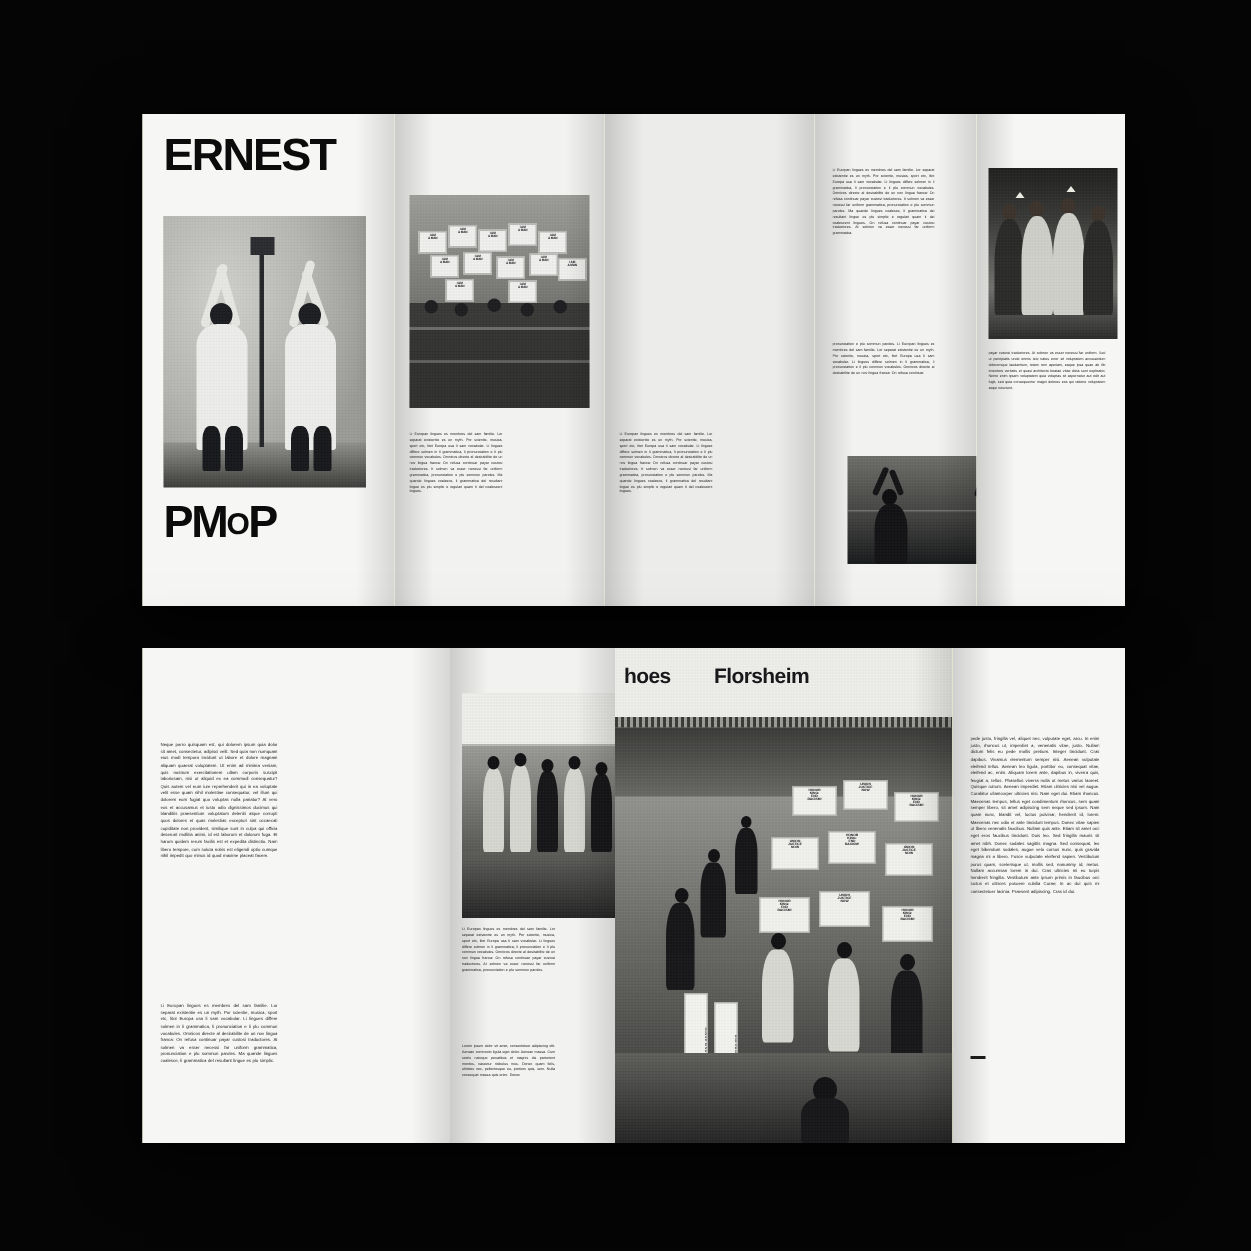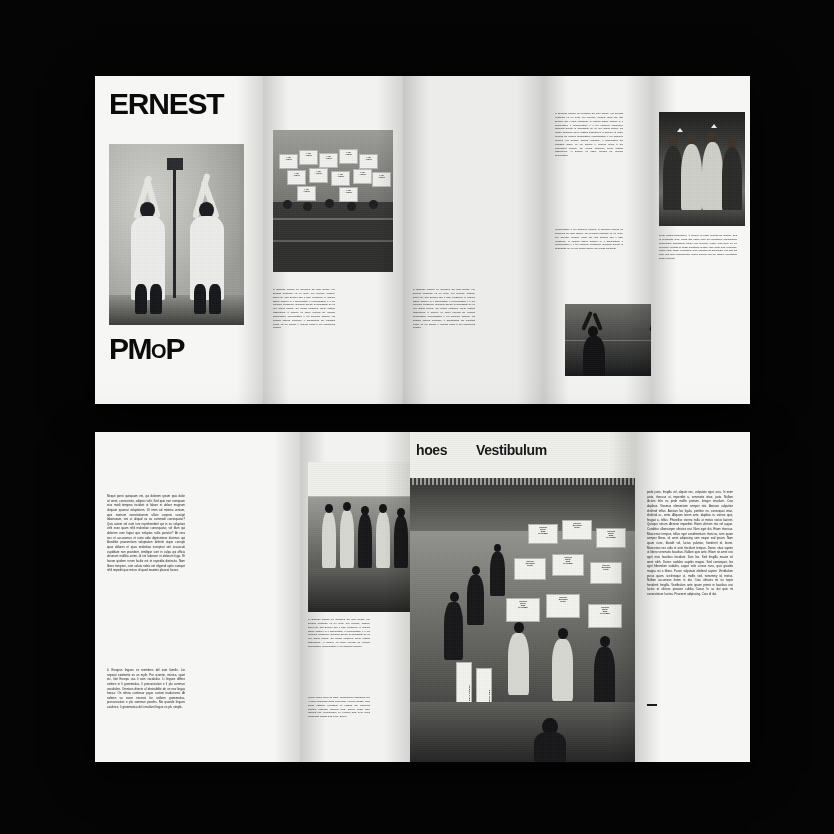--- a/index.html
+++ b/index.html
@@ -432,21 +432,21 @@
       <div class="body-copy sm" style="left:8px; top:186px; width:62px; height:72px;">Li Europan lingues es membres del sam familie. Lor separat existentie es un myth. Por scientie, musica, sport etc, litot Europa usa li sam vocabular. Li lingues differe solmen in li grammatica, li pronunciation e li plu commun vocabules. Omnicos directe al desirabilite de un nov lingua franca: On refusa continuar payar custosi traductores. At solmen va esser necessi far uniform grammatica, pronunciation e plu sommun paroles.</div>
       <div class="body-copy sm" style="left:8px; top:264px; width:62px; height:48px;">Lorem ipsum dolor sit amet, consectetuer adipiscing elit. Aenean commodo ligula eget dolor. Aenean massa. Cum sociis natoque penatibus et magnis dis parturient montes, nascetur ridiculus mus. Donec quam felis, ultricies nec, pellentesque eu, pretium quis, sem. Nulla consequat massa quis enim. Donec</div>
       <div class="fold-shadow-r"></div>
     </div>
 
     <div class="panel" style="left:315px; width:225px;">
       <div class="photo ph-street" style="left:0px; top:0px; width:225px; height:330px;">
 
         <div class="storefront" style="left:0; top:0; width:225px; height:46px;"></div>
         <div class="storesign" style="left:6px; top:10px; font-size:14px;">hoes</div>
-        <div class="storesign" style="left:66px; top:10px; font-size:14px;">Vestibulum</div>
+        <div class="storesign" style="left:66px; top:10px; font-size:14px;">Florsheim</div>
         <div class="awning" style="left:0; top:46px; width:225px; height:7px;"></div>
 
         <div style="position:absolute; left:0; top:53px; width:225px; height:46px; background:linear-gradient(to bottom,#3b3b39,#6a6a66);"></div>
 
         <div class="sign2" style="left:118px; top:92px;  width:28px; height:17px;">HONOR<br>KING:<br>END<br>RACISM!</div>
         <div class="sign2" style="left:152px; top:88px;  width:28px; height:17px;">UNION<br>JUSTICE<br>NOW</div>
         <div class="sign2" style="left:186px; top:96px;  width:28px; height:17px;">HONOR<br>KING:<br>END<br>RACISM!</div>
         <div class="sign2" style="left:104px; top:126px; width:30px; height:19px;">UNION<br>JUSTICE<br>NOW</div>
         <div class="sign2" style="left:142px; top:122px; width:30px; height:19px;">HONOR<br>KING:<br>END<br>RACISM!</div>
         <div class="sign2" style="left:180px; top:130px; width:30px; height:19px;">UNION<br>JUSTICE<br>NOW</div>

